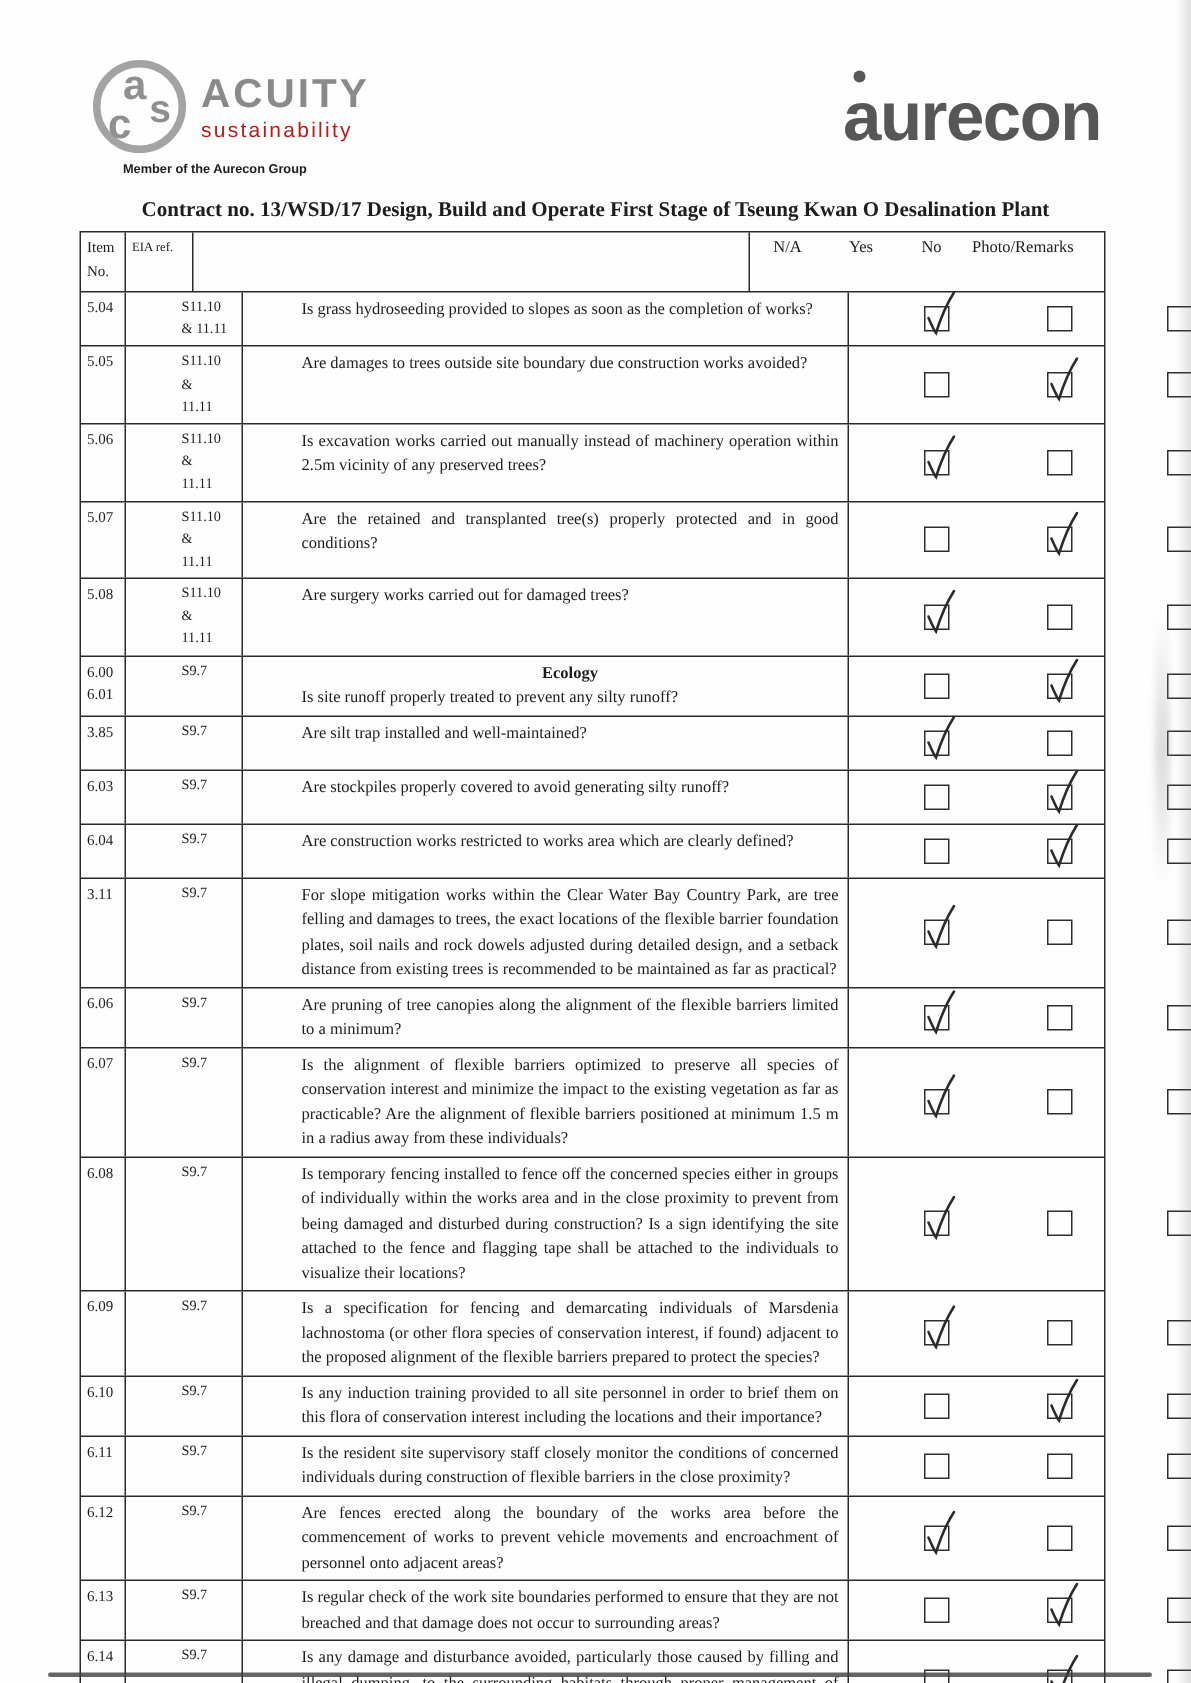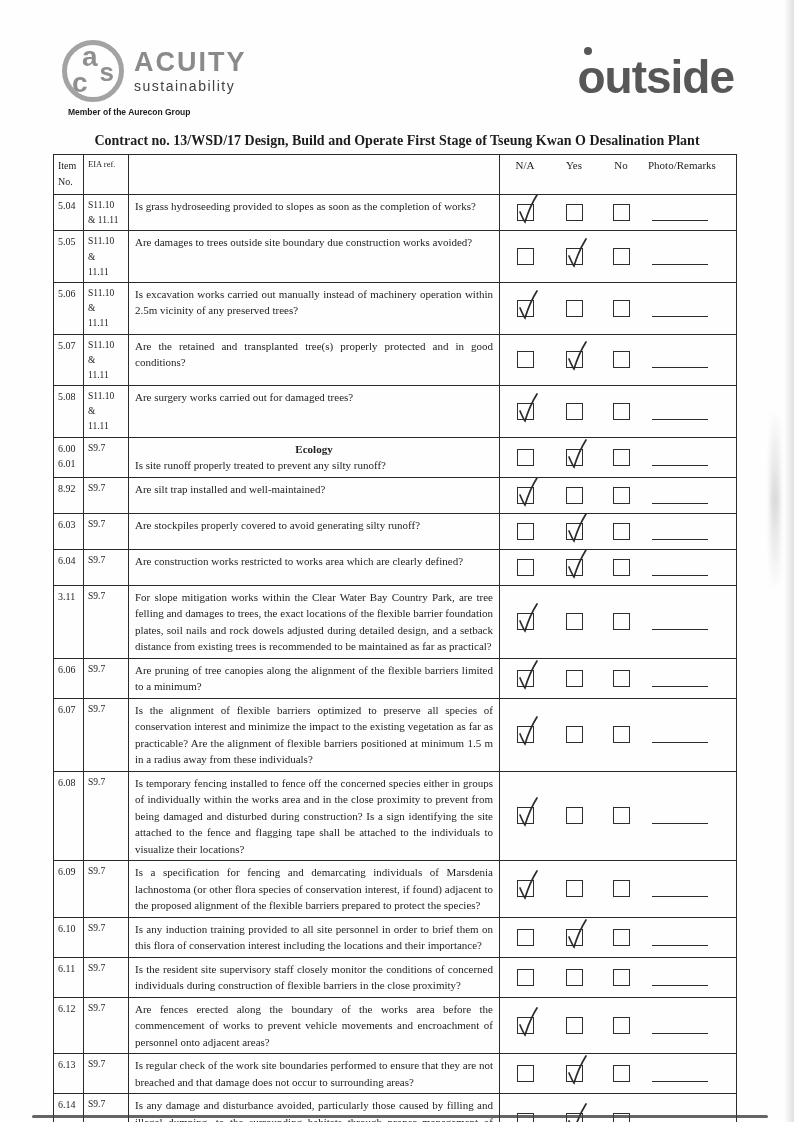--- a/index.html
+++ b/index.html
@@ -9,22 +9,22 @@
 
   
   .letterhead { display:flex; justify-content:space-between; align-items:flex-start; margin:40px 60px 0 62px; }
   .acuity-top { display:flex; align-items:center; gap:10px; }
   .acs-circle { width:62px; height:62px; border:5px solid #a3a3a3; border-radius:50%; position:relative; flex:0 0 auto; }
   .acs-circle span { position:absolute; font-family:"Liberation Sans", sans-serif; font-weight:bold; color:#8f8f8f; line-height:1; }
   .l-a { top:-2px; left:15px; font-size:28px; }
   .l-c { bottom:0px; left:5px; font-size:28px; }
   .l-s { top:14px; right:5px; font-size:26px; }
   .acuity-name { font-family:"Liberation Sans", sans-serif; font-weight:bold; font-size:27px; letter-spacing:2px; color:#8a8a8a; line-height:1; }
-  .acuity-tag { font-family:"Liberation Sans", sans-serif; font-size:14px; letter-spacing:1.5px; color:#404040; margin-top:2px; }
-  .acuity-member { font-family:"Liberation Sans", sans-serif; font-weight:bold; font-size:8.5px; color:#1d1d1d; margin-top:5px; margin-left:6px; }
+  .acuity-tag { font-family:"Liberation Sans", sans-serif; font-size:14px; letter-spacing:1.5px; color:#b91c1c; margin-top:2px; }
+  .acuity-member { font-family:"Liberation Sans", sans-serif; font-weight:bold; font-size:8.5px; color:#1d1d1d; margin-top:5px; margin-left:20px; }
   .aurecon-logo { position:relative; font-family:"Liberation Sans", sans-serif; font-weight:800; font-size:46px; letter-spacing:-1px; color:#575757; line-height:1; margin-top:14px; }
   .aurecon-dot { position:absolute; top:-7px; left:7px; width:8px; height:8px; border-radius:50%; background:#575757; }
 
   
   .doc-title { margin:16px 53px 0 53px; text-align:center; font-weight:bold; font-size:14px; }
 
   
   .checklist-table { margin:5px 57px 0 53px; border:1.6px solid #2a2a2a; }
   .row { display:grid; grid-template-columns:30px 45px 371px 50px 48px 46px 1fr; border-bottom:1.2px solid #2a2a2a; }
   #table-rows .row:last-child { border-bottom:0; }
@@ -32,21 +32,21 @@
   .c-item, .c-eia, .c-q { border-right:1.1px solid #2a2a2a; }
   .pre { white-space:pre-line; }
   .c-item { font-size:10px; line-height:1.55; padding-top:3px; }
   .c-eia { font-size:9.5px; line-height:1.6; padding-top:3px; }
   .c-q { font-size:11px; line-height:1.5; text-align:justify; padding:3px 6px; }
   .section-label { font-weight:bold; text-align:center; }
   .header-row { min-height:40px; }
   .h-label { font-size:11px; padding-top:4px; text-align:center; }
   .h-remarks { text-align:left; }
   .h-eia { font-size:8.5px; padding-top:3px; }
-  .body-row { min-height:36px; }
+  .body-row { min-height:36px;gap:33px; }
   .c-box { display:flex; align-items:center; justify-content:center; border:none; }
   .checkbox { position:relative; width:17px; height:17px; border:1.6px solid #2e2e2e; background:transparent; }
   .tick { position:absolute; left:-3px; bottom:-5px; width:26px; height:32px; overflow:visible; }
   .c-remarks { display:flex; align-items:center; padding-left:8px; }
   .remark-line { width:56px; border-bottom:1.3px solid #2b2b2b; transform:translateY(8px); }
 
   
   .scan-bottom { position:absolute; left:32px; right:26px; bottom:4px; height:3px; background:#3f3f3f; opacity:.8; border-radius:2px; }
   .scan-right { position:absolute; right:14px; top:410px; height:180px; width:10px; background:linear-gradient(to bottom, transparent, #9a9a9a, transparent); opacity:.35; filter:blur(2px); }
   .scan-edge { position:absolute; right:0; top:0; bottom:0; width:10px; background:linear-gradient(to left, rgba(120,120,120,.22), transparent); }
@@ -66,21 +66,21 @@
         </div>
         <div>
           <div class="acuity-name">ACUITY</div>
           <div class="acuity-tag">sustainability</div>
         </div>
       </div>
       <div class="acuity-member">Member of the Aurecon Group</div>
     </div>
     <div class="aurecon-logo">
       <span class="aurecon-dot"></span>
-      <span>outside</span>
+      <span>aurecon</span>
     </div>
   </div>
 
   <div class="doc-title">Contract no.  13/WSD/17 Design, Build and Operate First Stage of Tseung Kwan O Desalination Plant</div>
 
   <div class="checklist-table">
     <div class="row header-row">
       <div class="cell c-item">
         <div>Item</div>
         <div>No.</div>
@@ -232,21 +232,21 @@
             </div>
           </div>
           <div class="cell c-box">
             <div class="checkbox"></div>
           </div>
           <div class="cell c-remarks">
             <div class="remark-line"></div>
           </div>
         </div>
         <div class="row body-row">
-          <div class="cell c-item pre">8.92</div>
+          <div class="cell c-item pre">3.85</div>
           <div class="cell c-eia pre">S9.7</div>
           <div class="cell c-q">
             <div>Are silt trap installed and well-maintained?</div>
           </div>
           <div class="cell c-box">
             <div class="checkbox">
               <svg class="tick" viewBox="0 0 26 32">
                 <path d="M5 19 C6.5 22.5, 8.5 27, 10 29 C12.5 21, 17.5 9, 22 2" fill="none" stroke="#2b2b2b" stroke-width="1.7" stroke-linecap="round"></path>
               </svg>
             </div>

